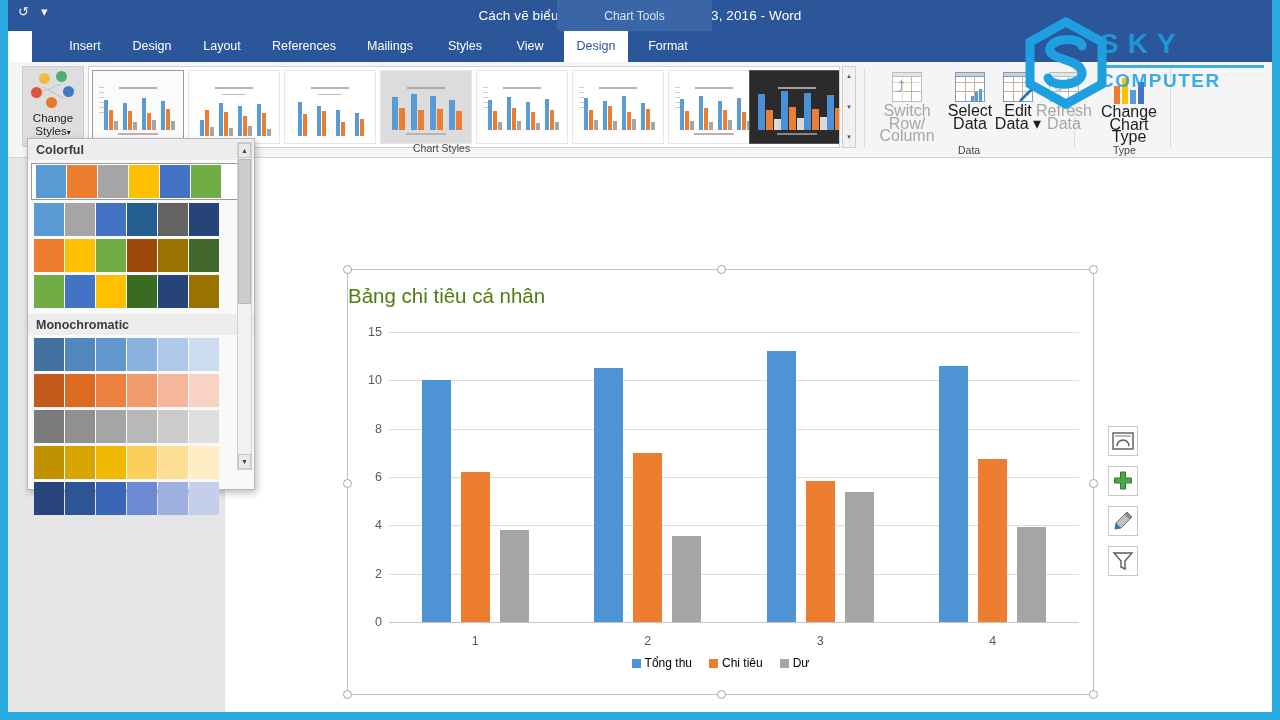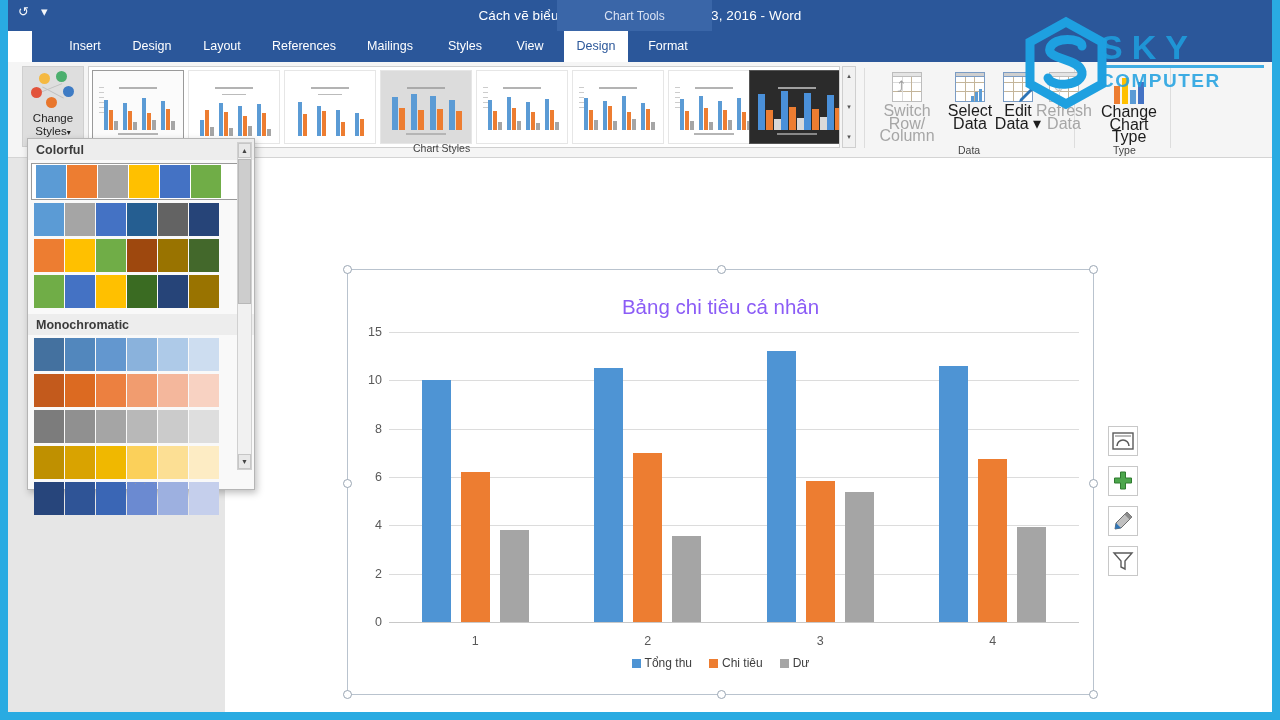--- a/index.html
+++ b/index.html
@@ -234,22 +234,22 @@
     width: 747px; height: 426px;
     border: 1px solid #B9C3CE;
     background: #ffffff;
   }
   .handle {
     position: absolute; width: 9px; height: 9px;
     border: 1px solid #9aa6b4; border-radius: 50%;
     background: #ffffff; z-index: 5;
   }
   .chart-title {
-    position: absolute; left: 0; top: 25px; width: 100%;
-    text-align: center; font-size: 20.5px; color: #8b5cf6;
+    position: absolute; left: 0; top: 14px; width: 100%;
+    text-align: left; font-size: 20.5px; color: #4d7c0f;
     font-weight: normal;
   }
 
   .plot {
     position: absolute; left: 41px; top: 62px;
     width: 690px; height: 290px;
   }
   .gridline {
     position: absolute; left: 0; width: 100%; height: 1px;
     background: #DCDCDC;
@@ -270,21 +270,21 @@
   }
   .bar { width: 29px; }
   .xlab {
     position: absolute; left: 0; top: 100%; margin-top: 12px;
     width: 100%; text-align: center;
     font-size: 12.5px; color: #595959;
   }
   .legend {
     position: absolute; left: 0; top: 386px; width: 100%;
     display: flex; justify-content: center; align-items: center;
-    gap: 17px; font-size: 12px; color: #404040;
+    gap: 17px; font-size: 12px; color: #000000;
   }
   .lg-item { display: flex; align-items: center; gap: 4px; }
   .lg-sw { width: 9px; height: 9px; }
 
   
   .sidebtns {
     position: absolute; left: 1100px; top: 268px;
     display: flex; flex-direction: column; gap: 10px;
   }
   .sbtn {
@@ -294,21 +294,21 @@
   }
 
   
   .watermark {
     position: absolute; left: 1006px; top: 8px;
     width: 258px; height: 112px;
     z-index: 60; pointer-events: none;
   }
   .wm-text {
     position: absolute; left: 86px; top: 20px;
-    font-size: 34px; letter-spacing: 9px;
+    font-size: 28px; letter-spacing: 9px;
     color: #1EA0E0; font-weight: bold; opacity: .85;
   }
   .wm-text2 {
     position: absolute; left: 86px; top: 62px;
     font-size: 19px; letter-spacing: 1.5px;
     color: #1EA0E0; font-weight: bold; opacity: .85;
   }
   .wm-rule {
     position: absolute; left: 86px; top: 57px;
     width: 164px; height: 3px; background: #1EA0E0; opacity: .85;

